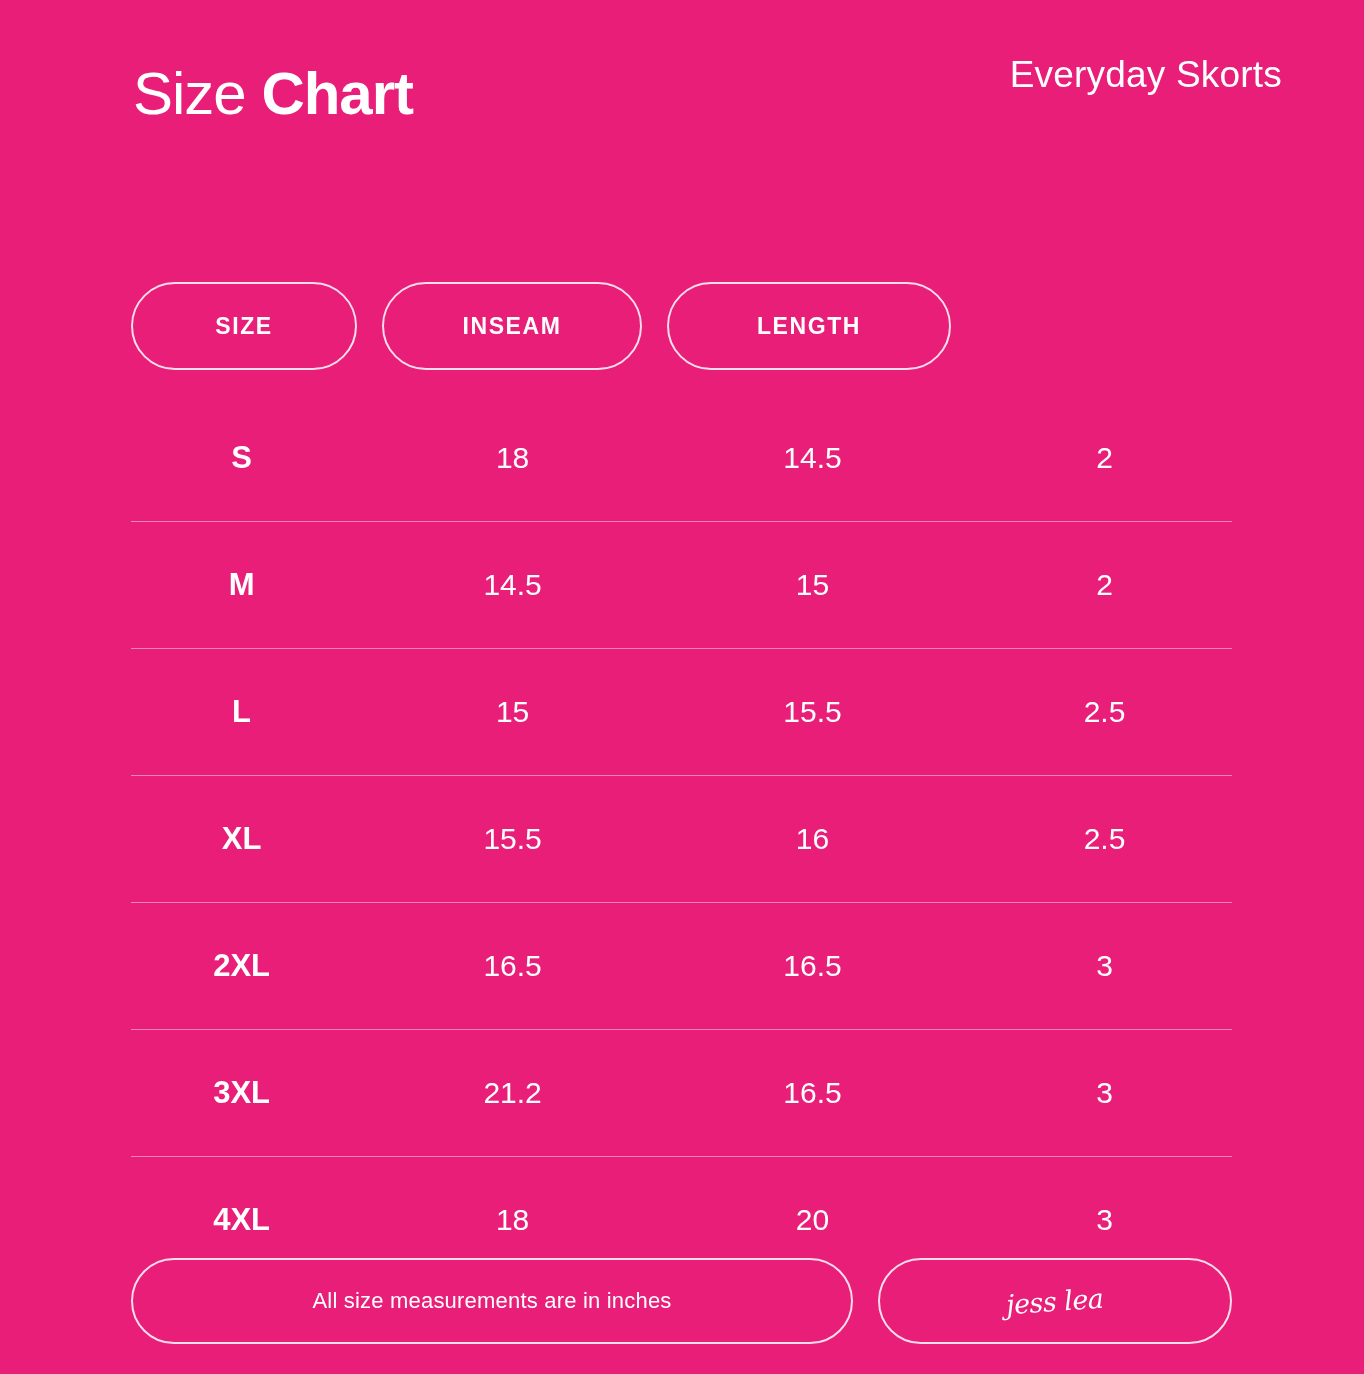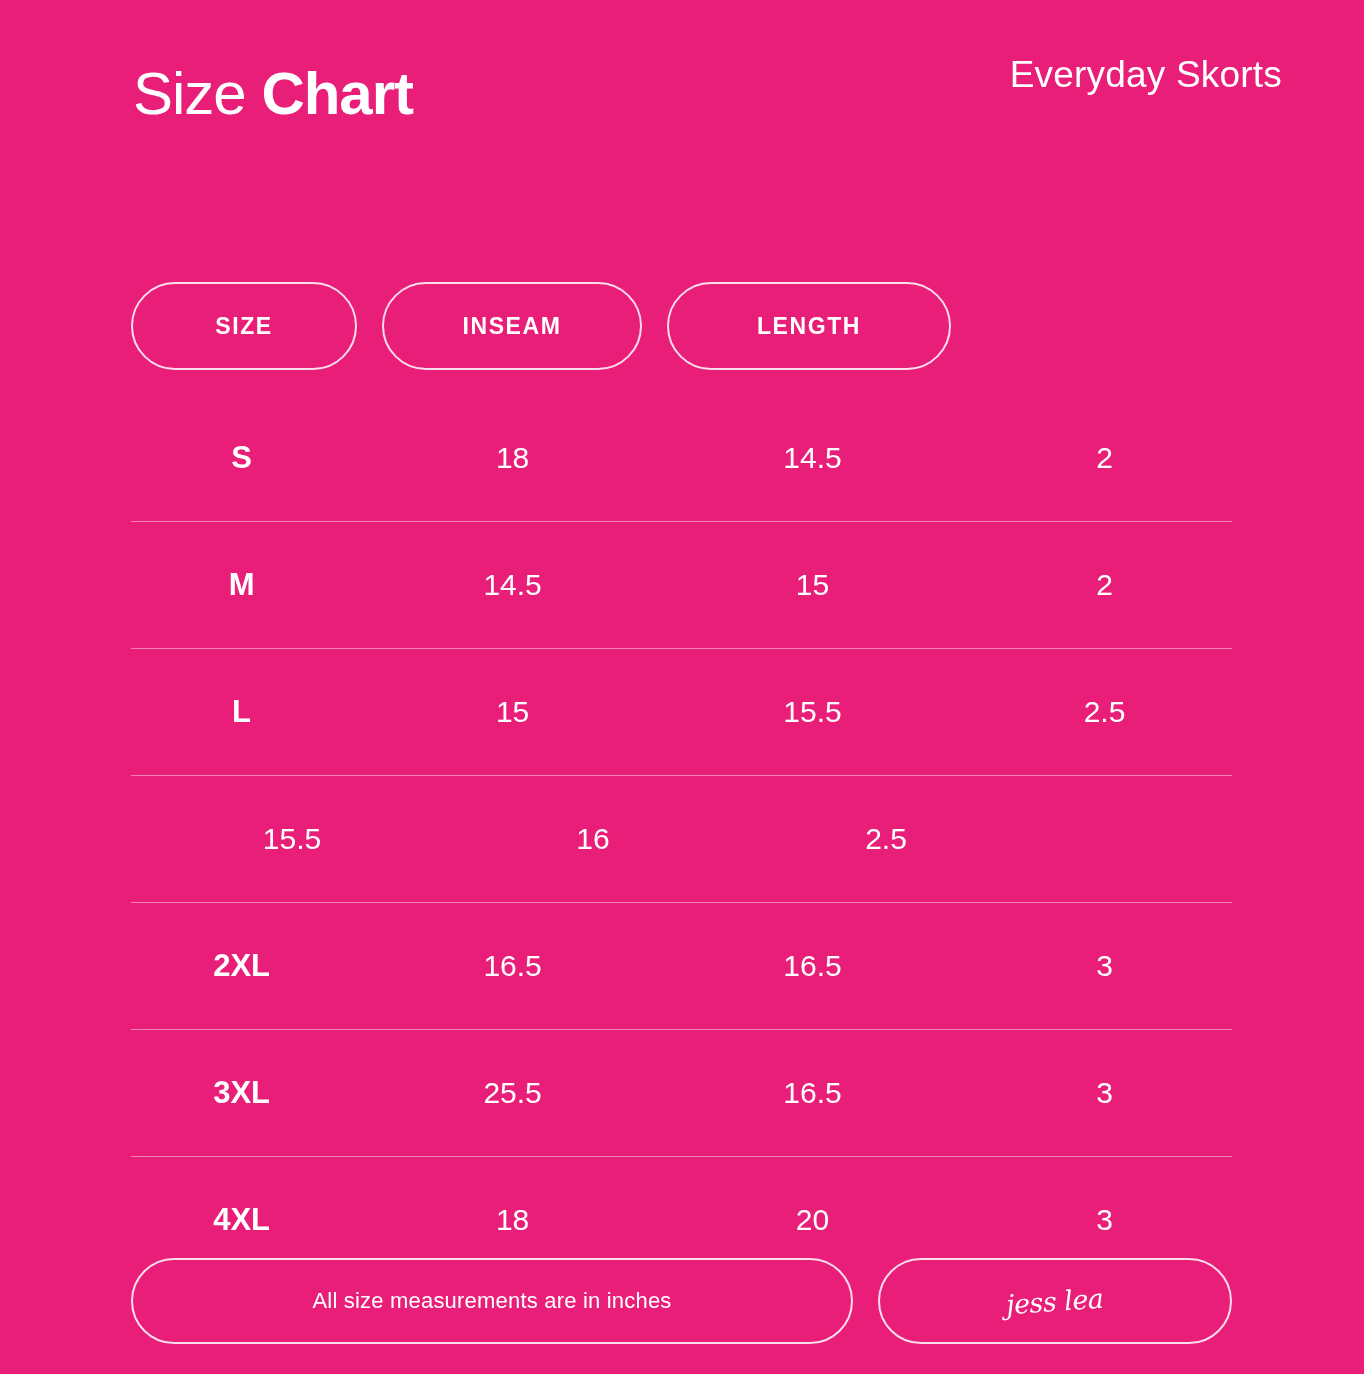--- a/index.html
+++ b/index.html
@@ -186,35 +186,36 @@
     </div>
 
     <div class="row">
       <div class="cell size">L</div>
       <div class="cell waist">15</div>
       <div class="cell length">15.5</div>
       <div class="cell inseam">2.5</div>
     </div>
 
     <div class="row">
+      <div class="cell size">XL</div>
       <div class="cell waist">15.5</div>
       <div class="cell length">16</div>
       <div class="cell inseam">2.5</div>
     </div>
 
     <div class="row">
       <div class="cell size">2XL</div>
       <div class="cell waist">16.5</div>
       <div class="cell length">16.5</div>
       <div class="cell inseam">3</div>
     </div>
 
     <div class="row">
       <div class="cell size">3XL</div>
-      <div class="cell waist">25.5</div>
+      <div class="cell waist">21.2</div>
       <div class="cell length">16.5</div>
       <div class="cell inseam">3</div>
     </div>
 
     <div class="row last">
       <div class="cell size">4XL</div>
       <div class="cell waist">18</div>
       <div class="cell length">20</div>
       <div class="cell inseam">3</div>
     </div>

